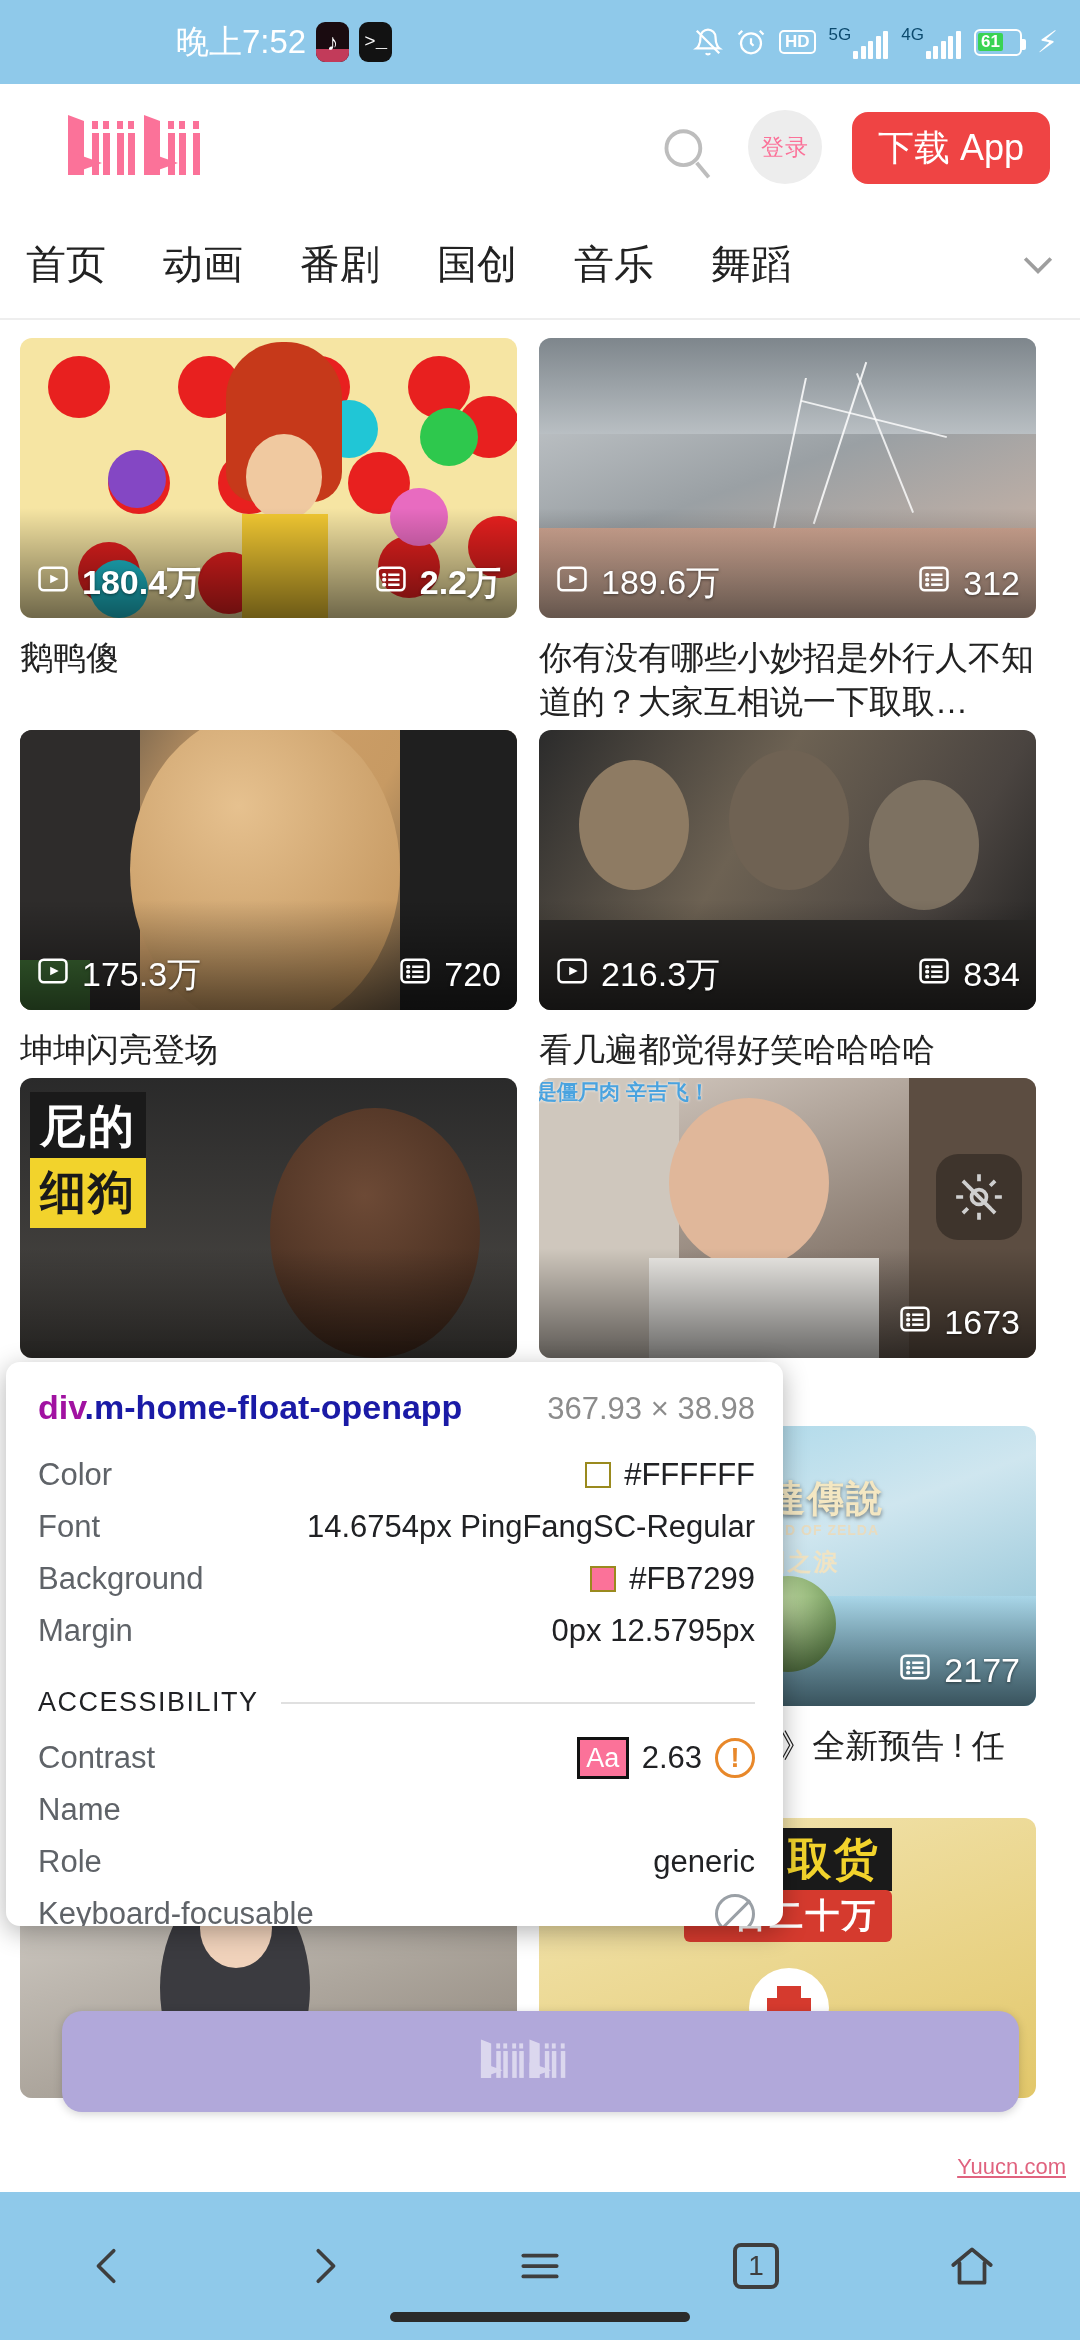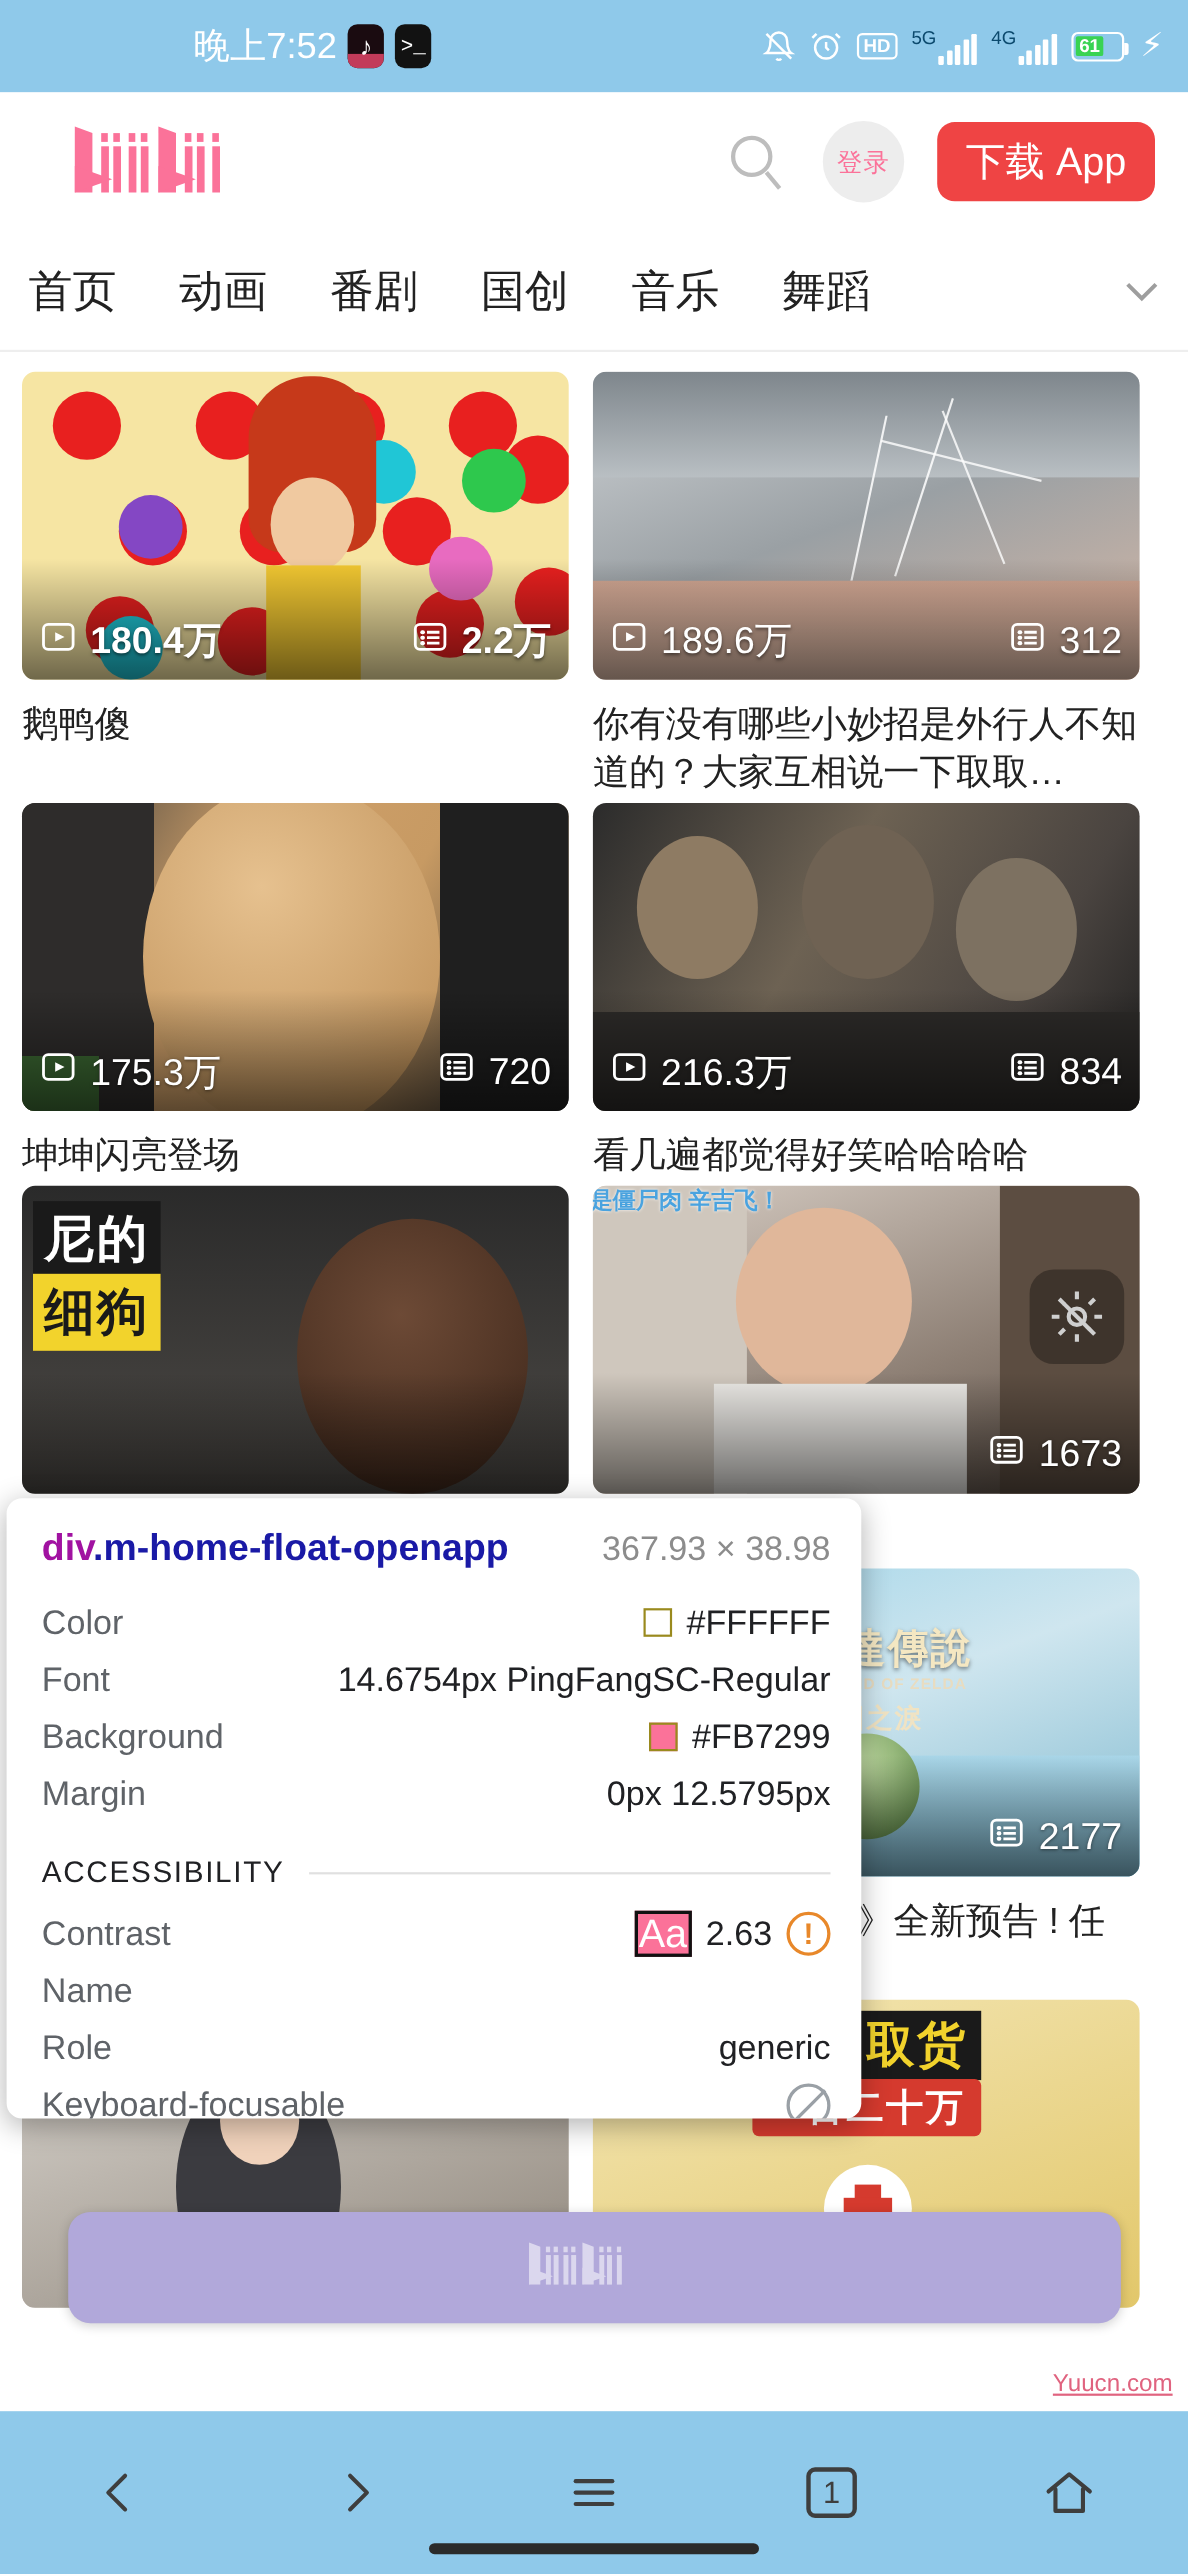--- a/index.html
+++ b/index.html
@@ -43,21 +43,21 @@
               display:flex; align-items:center; justify-content:center; font-weight:600; }
   .bolt { color:#fff; font-size:30px; margin-left:2px; line-height:1; }
 
   
   .bili-header {
     position:absolute; top:84px; left:0; width:1080px; height:126px;
     display:flex; align-items:center; background:#fff;
   }
   .bili-logo { margin-left:62px; display:flex; align-items:flex-end; height:72px; }
   .bili-logo svg { display:block; }
-  .hdr-right { margin-left:auto; margin-right:30px; display:flex; align-items:center; gap:30px; }
+  .hdr-right { margin-left:auto; margin-right:30px; display:flex; align-items:flex-end; gap:30px; }
   .search-btn { width:62px; height:62px; display:flex; align-items:center; justify-content:center; }
   .login-btn { width:74px; height:74px; border-radius:50%; background:#ededed; color:#fb7299;
                font-size:23px; display:flex; align-items:center; justify-content:center; letter-spacing:1px;}
   .dl-btn { background:#ef4444; color:#fff; border-radius:16px; font-size:36px;
             padding:0 26px; height:72px; display:flex; align-items:center; justify-content:center; }
 
   
   .nav-tabs {
     position:absolute; top:210px; left:0; width:1080px; height:110px;
     display:flex; align-items:center; border-bottom:2px solid #eee; background:#fff;
@@ -139,21 +139,21 @@
   .dt-sel .classname { color:#1a1aa6; }
   .dt-dims { font-size:31px; color:#8c8c8c; margin-left:auto; white-space:nowrap; }
   .dt-row { display:flex; align-items:center; height:52px; font-size:31px; }
   .dt-key { color:#5f6368; }
   .dt-val { margin-left:auto; display:flex; align-items:center; gap:13px; color:#202124; white-space:nowrap; }
   .swatch { width:26px; height:26px; border:2px solid #9a8a1e; display:inline-block; }
   .dt-sec { display:flex; align-items:center; gap:22px; margin:30px 0 14px; }
   .dt-sec-label { font-size:27px; letter-spacing:1.5px; color:#202124; }
   .dt-sec-line { flex:1; height:2px; background:#e0e0e0; }
   .aa-chip { width:52px; height:42px; background:#fb7299; color:#fff; border:3px solid #111;
-             font-size:36px; display:flex; align-items:center; justify-content:center; }
+             font-size:27px; display:flex; align-items:center; justify-content:center; }
   .warn-ico { width:40px; height:40px; border:3px solid #e8882a; border-radius:50%; color:#e8882a;
               font-size:27px; display:flex; align-items:center; justify-content:center; font-weight:bold; }
   .no-ico { width:40px; height:40px; border:3px solid #9aa0a6; border-radius:50%; position:relative; }
   .no-ico::after{ content:""; position:absolute; left:-2px; top:16px; width:40px; height:3px;
                   background:#9aa0a6; transform:rotate(-45deg); }
 
   
   .bottombar {
     position:absolute; left:0; bottom:0; width:1080px; height:148px; background:#8fc9ea;
     display:flex; align-items:center; justify-content:space-around;

